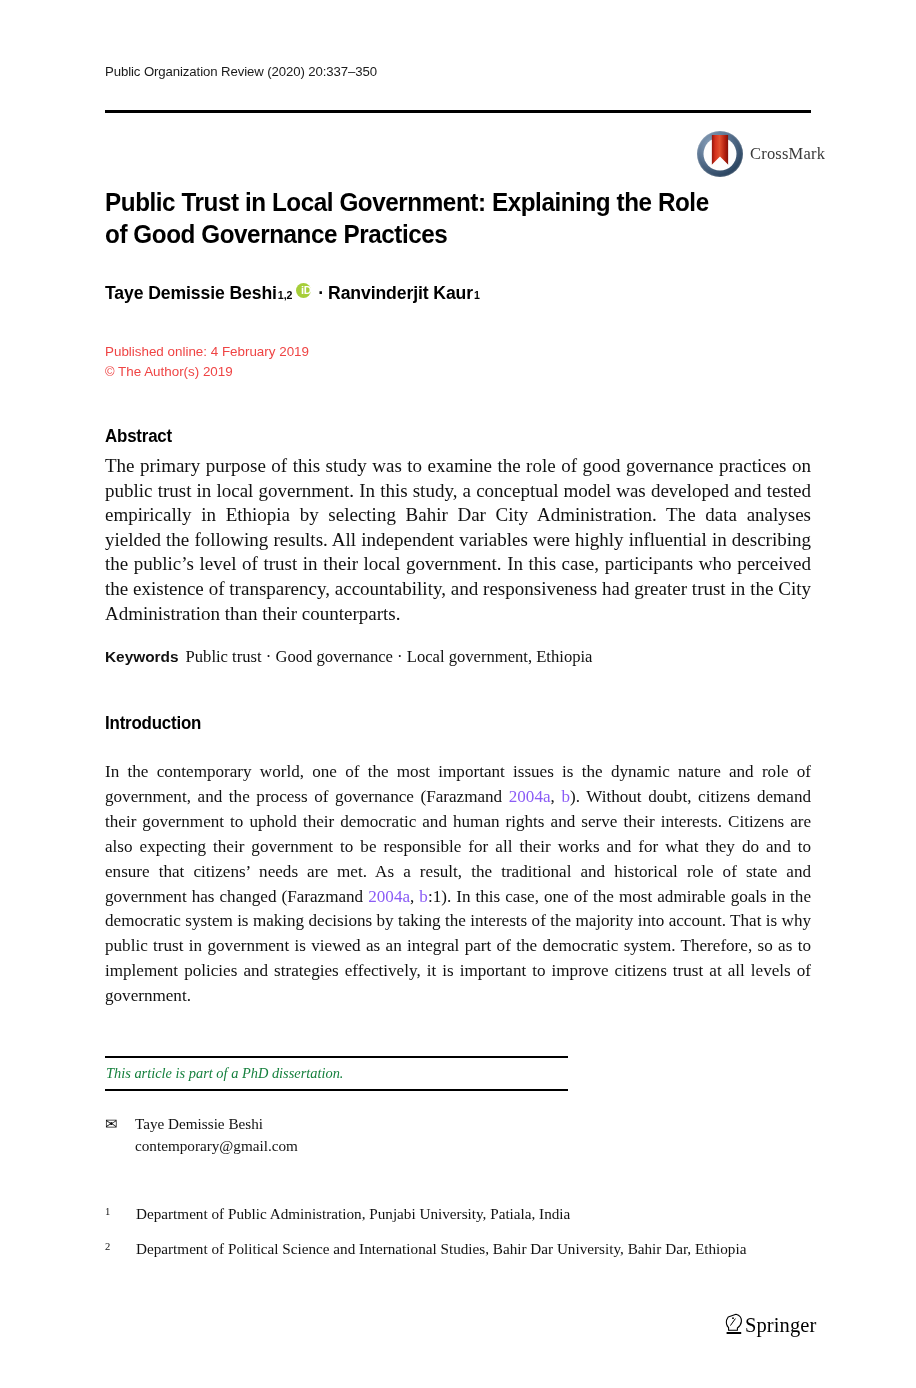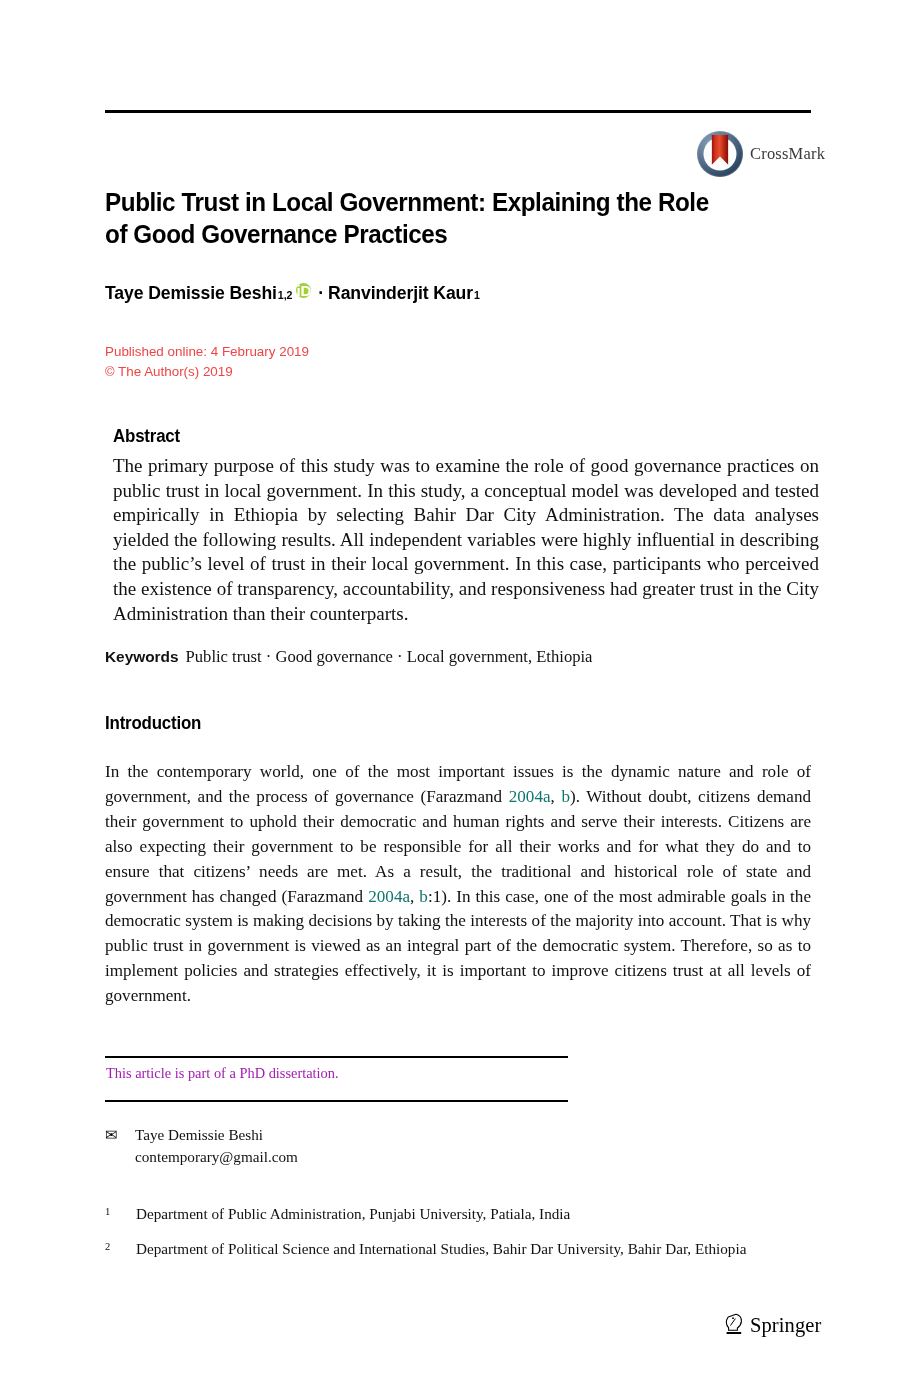--- a/index.html
+++ b/index.html
@@ -140,24 +140,24 @@
     background: #a6ce39;
     margin: 0 5px 0 4px;
     position: relative;
     transform: translateY(-1px);
   }
   .orcid span {
     position: absolute;
     left: 0; right: 0; top: 0; bottom: 0;
     color: #ffffff;
     font-family: "Liberation Sans", sans-serif;
-    font-size: 15px;
+    font-size: 11px;
     font-weight: bold;
     line-height: 15px;
-    text-align: center;
+    text-align: right;
     letter-spacing: -0.3px;
   }
   .author-sep {
     margin: 0 4px 0 2px;
     font-weight: bold;
   }
 
   
   .pubinfo {
     position: absolute;
@@ -177,21 +177,21 @@
     font-size: 17.6px;
     line-height: 22px;
     color: #000000;
     letter-spacing: -0.2px;
     transform: scaleX(0.96);
     transform-origin: left center;
   }
   .abstract-block {
     position: absolute;
     top: 425px;
-    left: 8px;
+    left: 0;
     width: 706px;
   }
   .abstract-text {
     margin-top: 7px;
     font-family: "Liberation Serif", serif;
     font-size: 19px;
     line-height: 24.6px;
     text-align: justify;
     text-justify: inter-word;
     color: #111111;
@@ -226,43 +226,44 @@
   .intro-body {
     margin-top: 26px;
     font-family: "Liberation Serif", serif;
     font-size: 17.1px;
     line-height: 24.9px;
     text-align: justify;
     text-justify: inter-word;
     color: #111111;
   }
   .cite-link {
-    color: #0f766e;
+    color: #8b5cf6;
     text-decoration: none;
   }
 
   
   .footnote-area {
     position: absolute;
     top: 1056px;
     left: 0;
     width: 706px;
   }
   .fn-rule {
     width: 463px;
     height: 2px;
     background: #000000;
   }
   .fn-rule.thin { height: 1.6px; }
   .fn-note {
     font-family: "Liberation Serif", serif;
     font-size: 14.4px;
     line-height: 21px;
-    padding: 5px 0 16px 1px;
-    color: #a21caf;
+    padding: 5px 0 5px 1px;
+    color: #15803d;
+    font-style: italic;
   }
   .fn-contact {
     margin-top: 22px;
     display: flex;
     align-items: flex-start;
     font-family: "Liberation Serif", serif;
     font-size: 15.2px;
     line-height: 22.5px;
     color: #111111;
   }
@@ -299,41 +300,41 @@
   }
   .affil-text { flex: 1 1 auto; }
 
   
   .springer {
     position: absolute;
     top: 1313px;
     left: 619px;
     display: flex;
     align-items: center;
-    gap: 5px;
   }
   .springer-mark {
     width: 21px;
     height: 24px;
     position: relative;
   }
   .springer-word {
     font-family: "Liberation Serif", serif;
     font-size: 20.5px;
     color: #000000;
     letter-spacing: 0.1px;
   }
 </style>
 </head>
 <body>
 
 <div class="page">
   <div class="content">
 
     <div class="journal-header">
+      <div>Public Organization Review (2020) 20:337–350</div>
     </div>
 
     <div class="header-rule"></div>
 
     <div class="crossmark">
       <div class="crossmark-badge">
         <div class="inner-disc"></div>
         <div class="ribbon"></div>
       </div>
       <div class="crossmark-label">CrossMark</div>

